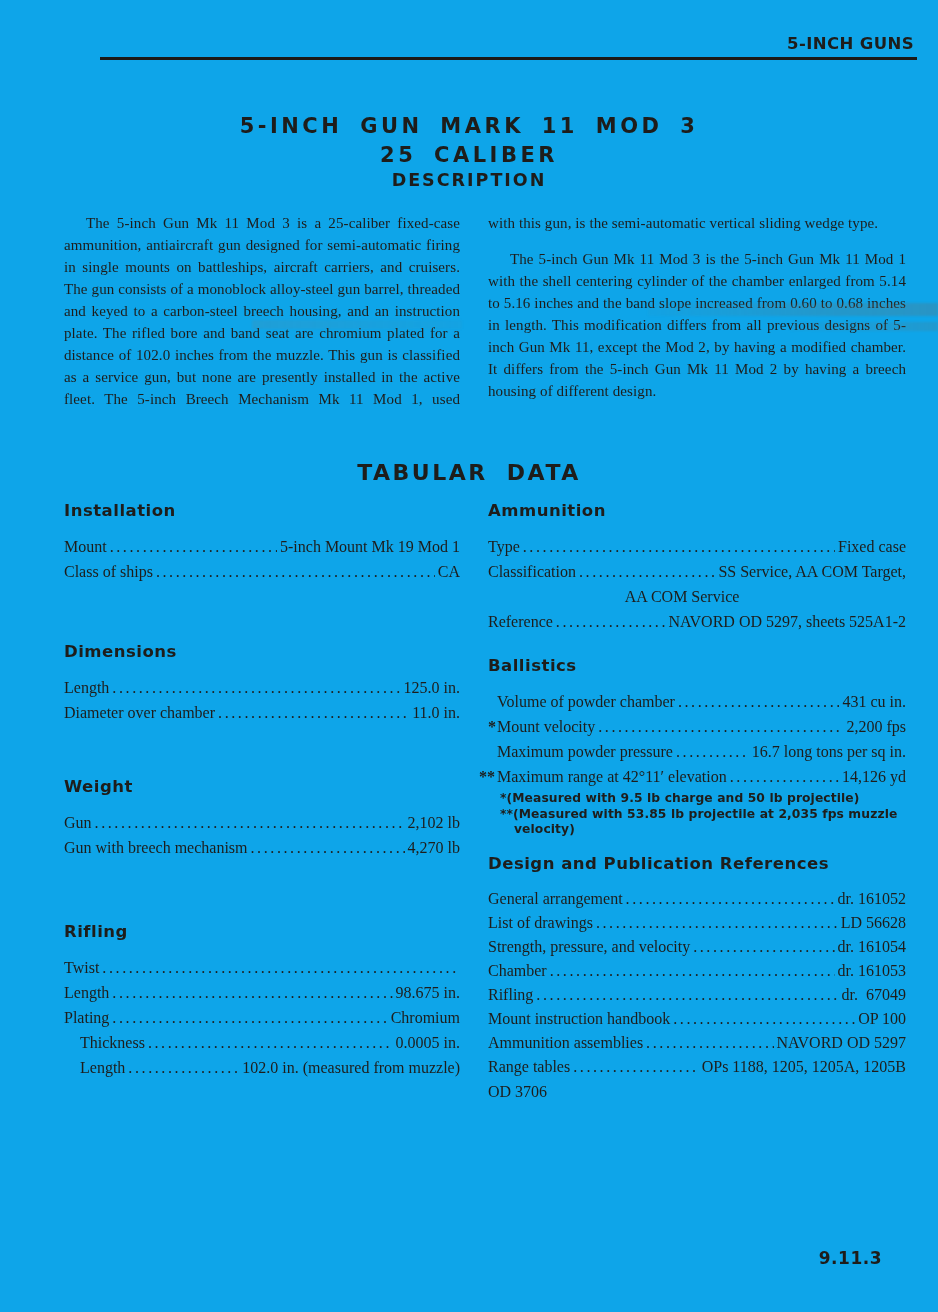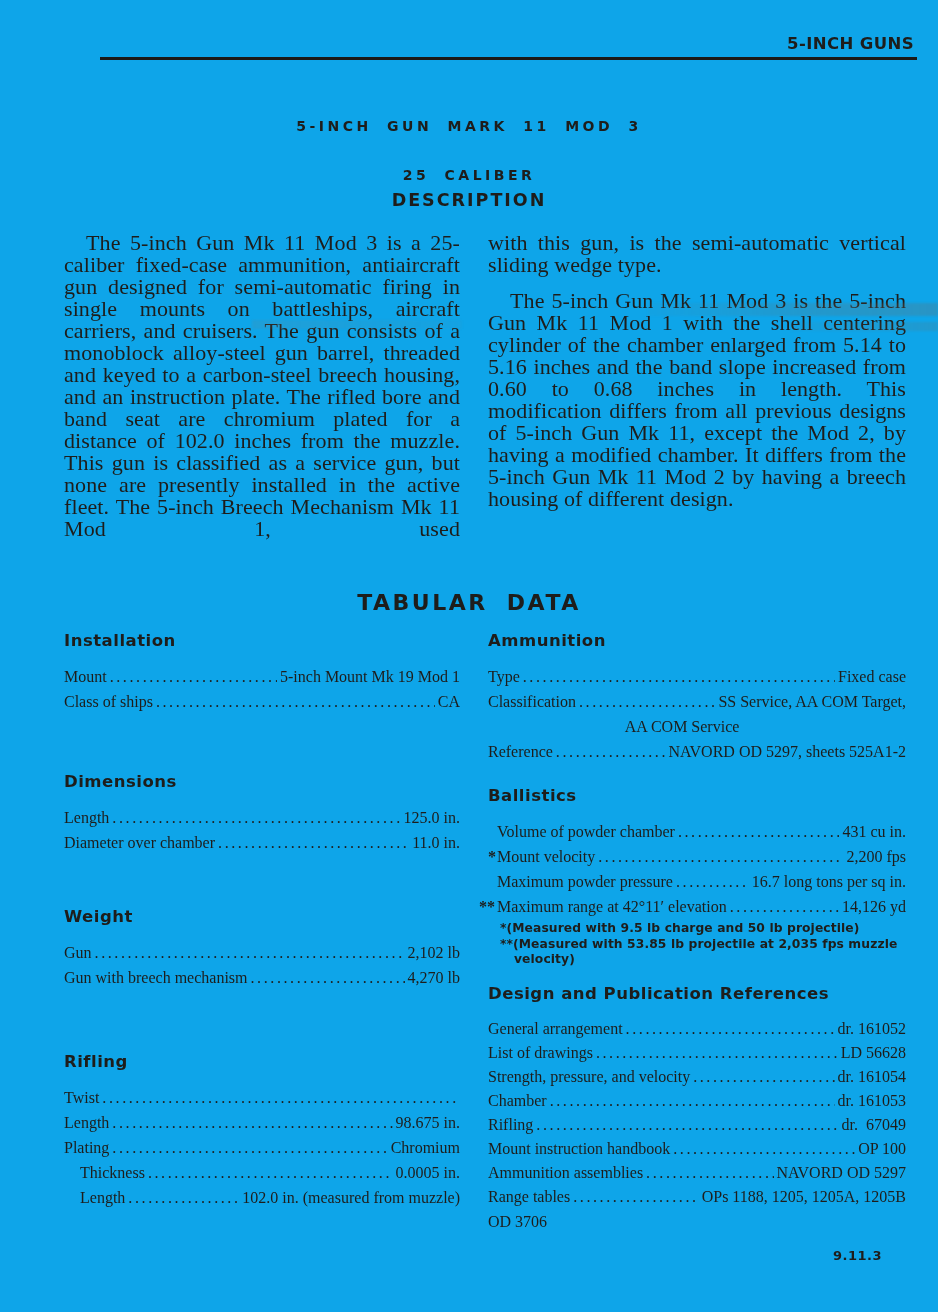--- a/index.html
+++ b/index.html
@@ -24,43 +24,42 @@
   }
   .rule {
     margin:4px 21px 0 100px;
     height:3px;
     background:#1b1a18;
   }
 
   
   .title-block { margin-top:52px; text-align:center; }
   .title-line {
-    font-size:14px;
+    font-size:21px;
     letter-spacing:3.5px;
     word-spacing:7px;
     line-height:29px;
-    margin-top:20px;
   }
 
   
   .desc-heading {
     text-align:center;
     font-size:17.5px;
     letter-spacing:2px;
   }
   .cols {
     display:grid;
     grid-template-columns:396px 418px;
     column-gap:28px;
     padding:0 32px 0 64px;
   }
   .desc-cols { margin-top:22px; }
   .desc-par {
     margin:0;
-    font-size:22px;
+    font-size:15px;
     line-height:22px;
     text-align:justify;
     letter-spacing:0.1px;
   }
   .desc-par.indent { text-indent:22px; }
   .desc-par.force-last { text-align-last:justify; }
   .desc-par + .desc-par { margin-top:14px; }
 
   
   .tab-heading {
@@ -121,21 +120,21 @@
     line-height:15.5px;
     padding-left:12px;
     letter-spacing:0.1px;
   }
   .fn-line.fn2 { padding-left:26px; }
 
   
   .page-number {
     position:absolute;
     right:56px; top:1248px;
-    font-size:13px;
+    font-size:17px;
     letter-spacing:0.5px;
   }
 
   
   .streak { position:absolute; pointer-events:none; }
   .streak.s1 {
     top:303px; left:648px; width:290px; height:13px;
     background:linear-gradient(90deg, rgba(120,118,112,0.04), rgba(110,108,102,0.22) 60%, rgba(110,108,102,0.28));
     filter:blur(1.2px);
   }

